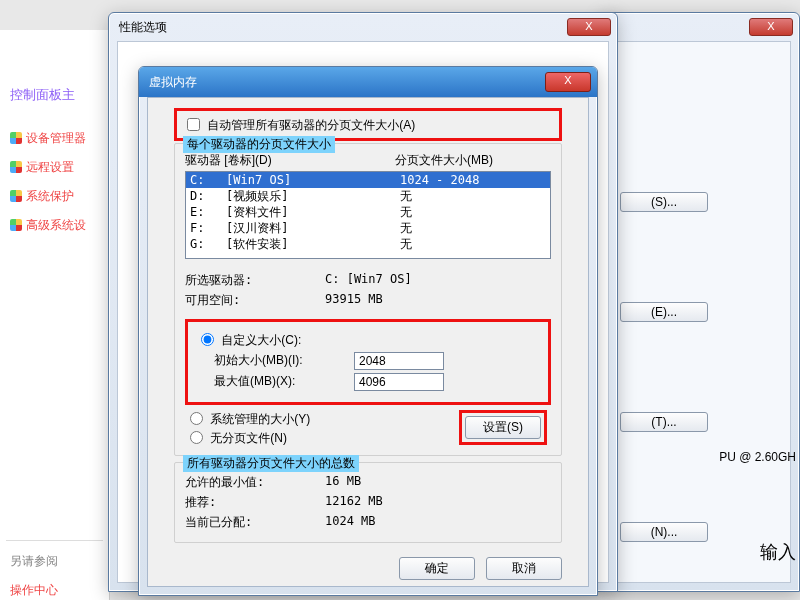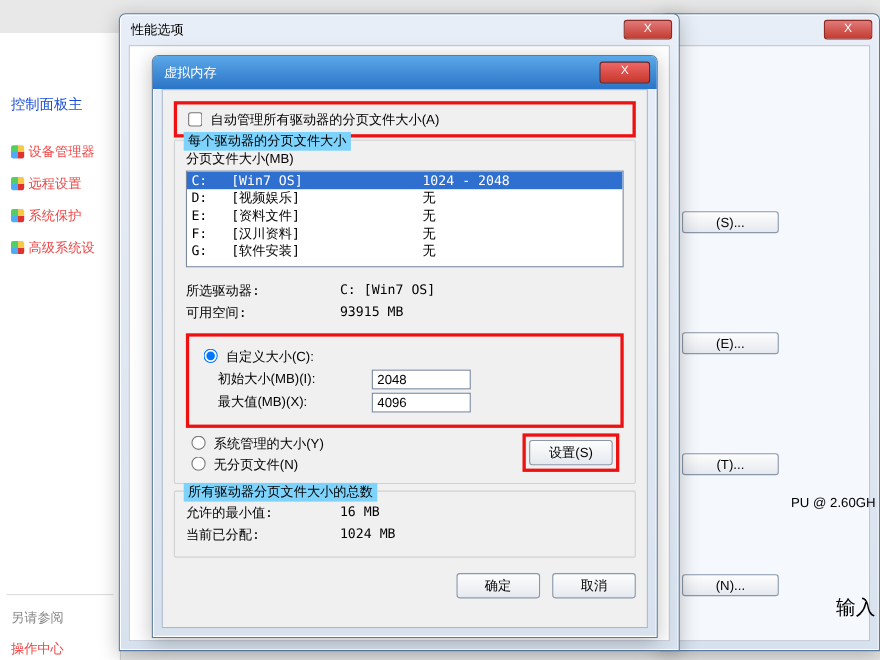--- a/index.html
+++ b/index.html
@@ -62,21 +62,21 @@
   }
   .navback .circ {
     width: 26px; height: 26px; border-radius: 50%;
     background: radial-gradient(#eef3fa,#c9d7ea);
     border: 1px solid #9cb0cd;
     color: #4a6a99;
     display:flex;align-items:center;justify-content:center;
     font-size:14px;
   }
   .sidebg a { display:block; color:#ef4444; padding:6px 10px; text-decoration:none;}
-  .sidebg a.top { color:#1d4ed8; font-size:13px; }
+  .sidebg a.top { color:#8b5cf6; font-size:13px; }
   .sidebg .sep { border-top:1px solid #ddd; margin:300px 6px 6px; }
   .sidebg .gray { color:#888; }
   .shield { display:inline-block; width:12px; height:12px; margin-right:4px;
     background: conic-gradient(#f7c948 0 25%, #e03131 0 50%, #4dabf7 0 75%, #51cf66 0);
     vertical-align:-2px; border-radius:2px;}
 
   
   .perf { left:108px; top:12px; width:510px; height:580px; }
   .perf .tabs { position:absolute; top:34px; left:16px; display:flex; }
   .perf .tab { border:1px solid #999; border-bottom:none; background:#f4f4f4; padding:2px 10px; margin-right:-1px; font-size:12px;}
@@ -88,32 +88,32 @@
   .bgbtn {
     display:inline-block; min-width:88px; padding:2px 10px;
     background:linear-gradient(#fdfdfd,#e5e9ef);
     border:1px solid #8a98aa; border-radius:3px;
     text-align:center; font-size:12px;
   }
   .bgwin3 .stack { position:absolute; left:10px; top:150px; display:flex; flex-direction:column; gap:90px;}
   .rtxt { position:absolute; right:4px; top:450px; font-size:12px; }
 
   
-  .vm { left:138px; top:50px; width:460px; height:530px; z-index:10; }
+  .vm { left:138px; top:66px; width:460px; height:530px; z-index:10; }
   .vm .titlebar {
     background: linear-gradient(#5aa7e8,#2b74c7);
     color:#fff; height:30px; border-radius:5px 5px 0 0;
   }
   .vm .titlebar .x {
     width:46px;height:20px;
     background:linear-gradient(#e66,#c8372b);
     border:1px solid #7d1f17;
   }
   .vm .body { position:absolute; left:8px; right:8px; top:30px; bottom:8px;
-    background:#f0f0f0; border:1px solid #a9b8cc; padding:10px 10px; }
+    background:#f0f0f0; border:1px solid #a9b8cc; padding:10px 26px; }
   .hlbox { border:3px solid #e11; padding:4px 6px; }
   .chk { width:13px;height:13px; vertical-align:-2px; margin-right:4px;}
   .grp { border:1px solid #d0d0d0; border-radius:2px; padding:8px 10px; margin-top:6px; position:relative;}
   .grp > .lg { position:absolute; top:-8px; left:8px; background:#7dd3fc; padding:0 4px; }
   .drvhdr { display:flex; }
   .drvhdr span:first-child { width:210px; }
   .drvlist {
     font-family: "SimSun","NSimSun",monospace;
     border:1px solid #7a8aa0; background:#fff; height:88px;
     margin-top:2px; overflow:hidden;
@@ -192,20 +192,21 @@
     <div class="hlbox">
       <label>
         <input type="checkbox" class="chk" style="">
         <span>自动管理所有驱动器的分页文件大小(A)</span>
       </label>
     </div>
 
     <div class="grp" style="margin-top:2px;">
       <span class="lg">每个驱动器的分页文件大小</span>
       <div class="drvhdr">
+        <span>驱动器 [卷标](D)</span>
         <span>分页文件大小(MB)</span>
       </div>
       <div class="drvlist mono">
         <div class="row sel"><span>C:   [Win7 OS]</span><span>1024 - 2048</span></div>
         <div class="row"><span>D:   [视频娱乐]</span><span>无</span></div>
         <div class="row"><span>E:   [资料文件]</span><span>无</span></div>
         <div class="row"><span>F:   [汉川资料]</span><span>无</span></div>
         <div class="row"><span>G:   [软件安装]</span><span>无</span></div>
       </div>
 
@@ -252,20 +253,24 @@
       </div>
     </div>
 
     <div class="grp">
       <span class="lg">所有驱动器分页文件大小的总数</span>
       <div class="kv mono">
           <span class="k">允许的最小值:</span>
           <span>16 MB</span>
         </div>
       <div class="kv mono">
+          <span class="k">推荐:</span>
+          <span>12162 MB</span>
+        </div>
+      <div class="kv mono">
           <span class="k">当前已分配:</span>
           <span>1024 MB</span>
         </div>
     </div>
 
     <div class="btnrow">
       <span class="bgbtn">确定</span>
       <span class="bgbtn">取消</span>
     </div>
   </div>

